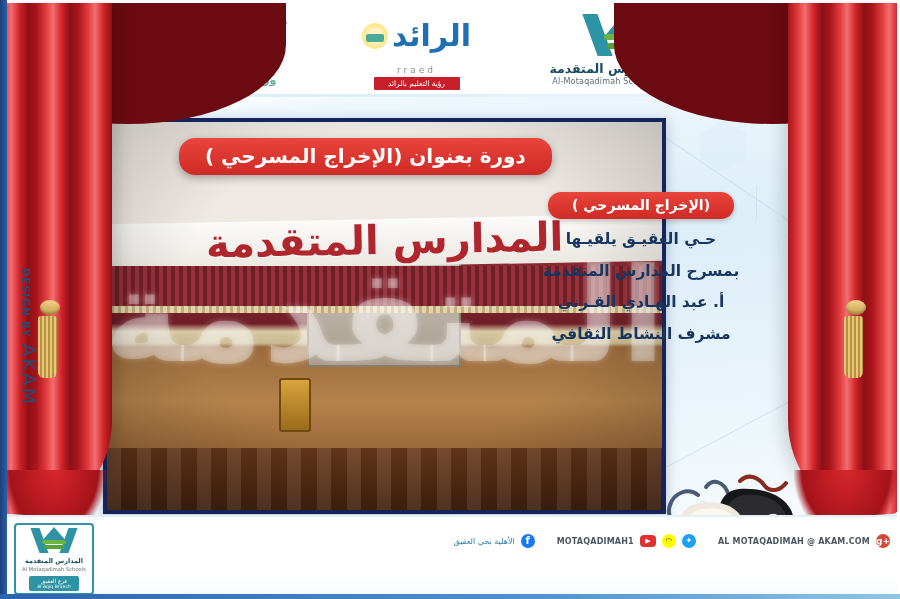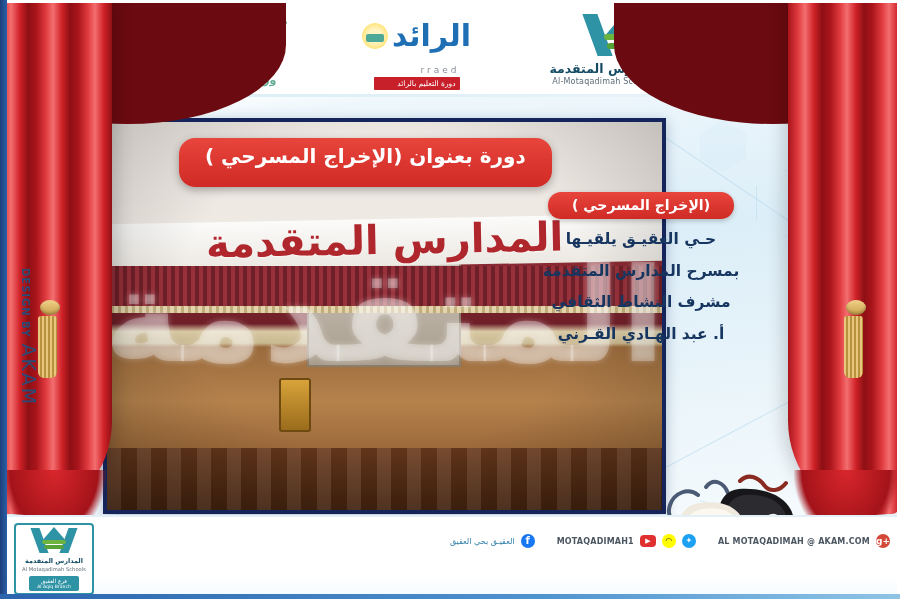--- a/index.html
+++ b/index.html
@@ -62,21 +62,21 @@
     position:absolute;width:3.2px;height:3.2px;border-radius:50%;
     background:#63ab93;display:block;
   }
   .v2030 .r1{display:flex;align-items:baseline;justify-content:center;gap:5px;font-size:12.5px;letter-spacing:.5px;font-weight:600;color:#6f7b86;}
   .v2030 .r1 .ar{font-size:12px;color:#8b8f93;}
   .v2030 .r2{font-size:27px;font-weight:700;color:#6d7a86;letter-spacing:1px;position:relative;}
   .v2030 .r2 .star{color:#63ab93;font-size:20px;}
   .v2030 .r3{font-size:11px;color:#63ab93;font-weight:700;margin-top:1px;direction:rtl;}
 
   
-  .rraed{width:86px;text-align:right;}
+  .rraed{width:86px;text-align:center;}
   .rraed .box{
     position:relative;height:56px;display:flex;align-items:center;justify-content:center;gap:4px;
   }
   .rraed .sun{
     width:26px;height:26px;border-radius:50%;
     background:radial-gradient(circle,#fff3c4 35%,#ffe680 70%,rgba(255,230,128,0) 72%);
     position:relative;flex:0 0 auto;
   }
   .rraed .sun:before{
     content:"";position:absolute;left:4px;top:11px;width:18px;height:8px;
@@ -256,21 +256,21 @@
     color:rgba(255,255,255,.30);font-size:130px;font-weight:700;
     text-shadow:0 0 6px rgba(255,255,255,.35);
     pointer-events:none;overflow:hidden;white-space:nowrap;
   }
 
   
   .ribbon{
     position:absolute;z-index:30;left:179px;top:138px;
     background:linear-gradient(180deg,#e8453c,#cf2a25);
     color:#fff;border-radius:16px;
-    padding:8px 26px 21px;
+    padding:8px 26px 9px;
     font-size:20px;font-weight:700;line-height:1;
     box-shadow:0 3px 8px rgba(0,0,0,.30);
     white-space:nowrap;
     text-align:center;
   }
 
   
   .info{
     position:absolute;z-index:30;right:126px;top:192px;width:266px;
     text-align:center;direction:rtl;color:#16355f;
@@ -407,21 +407,21 @@
       </div>
       <div class="r3">وزارة التعليم</div>
     </div>
 
     <div class="rraed">
       <div class="box">
         <div class="sun"></div>
         <div class="ar">الرائد</div>
       </div>
       <div class="lat">rraed</div>
-      <div class="tag">دورة التعليم بالرائد</div>
+      <div class="tag">رؤية التعليم بالرائد</div>
     </div>
 
     <div class="mcol">
       <div class="amark">
         <div class="leg legL"></div>
           <div class="leg legR"></div>
         <div class="apex"></div>
         <div class="bar b1"></div>
           <div class="bar b2"></div>
       </div>
@@ -500,22 +500,22 @@
     <div class="ph-wm">المتقدمة</div>
     <div class="ph-vig"></div>
   </div>
 
   <div class="ribbon">دورة بعنوان (الإخراج المسرحي )</div>
 
   <div class="info">
     <div class="chip">(الإخراج المسرحي )</div>
     <div class="ln">حـي العقيـق يلقيـها</div>
     <div class="ln">بمسرح المدارس المتقدمة</div>
+    <div class="ln">أ. عبد الهـادي القـرني</div>
     <div class="ln">مشرف النشاط الثقافي</div>
-    <div class="ln">أ. عبد الهـادي القـرني</div>
   </div>
 
   <div class="masks">
     <svg viewBox="0 0 178 126" width="178" height="126">
       <path d="M96 16 C104 8,114 12,120 20 C126 28,136 26,142 18" stroke="#8a2b22" stroke-width="4" fill="none" stroke-linecap="round"></path>
       <path d="M54 30 C44 22,30 28,26 40 C22 52,30 62,40 62" stroke="#4a5a74" stroke-width="4" fill="none" stroke-linecap="round"></path>
       <path d="M62 22 C70 12,80 18,84 28" stroke="#4a5a74" stroke-width="4" fill="none" stroke-linecap="round"></path>
 
       <g>
         <path d="M95 24 C128 22,152 36,150 62 C148 92,126 116,110 116 C92 116,76 96,74 66 C72 40,78 26,95 24 Z" fill="#17171a"></path>
@@ -559,21 +559,21 @@
       <div class="soc">
         <span class="ic ic-gp">g+</span>
         <span class="tx">AL MOTAQADIMAH @ AKAM.COM</span>
         <span class="sp"></span>
         <span class="ic ic-tw">✦</span>
         <span class="ic ic-sc">◠</span>
         <span class="ic ic-yt">▶</span>
         <span class="tx">MOTAQADIMAH1</span>
         <span class="sp"></span>
         <span class="ic ic-fb">f</span>
-        <span class="ar">العقيـق بحي العقيق</span>
+        <span class="ar">الأهلية بحي العقيق</span>
       </div>
     </div>
   </div>
 
   <div class="edge"></div>
   <div class="edge-l"></div>
   <div class="edge-b"></div>
 
 </div>
 

